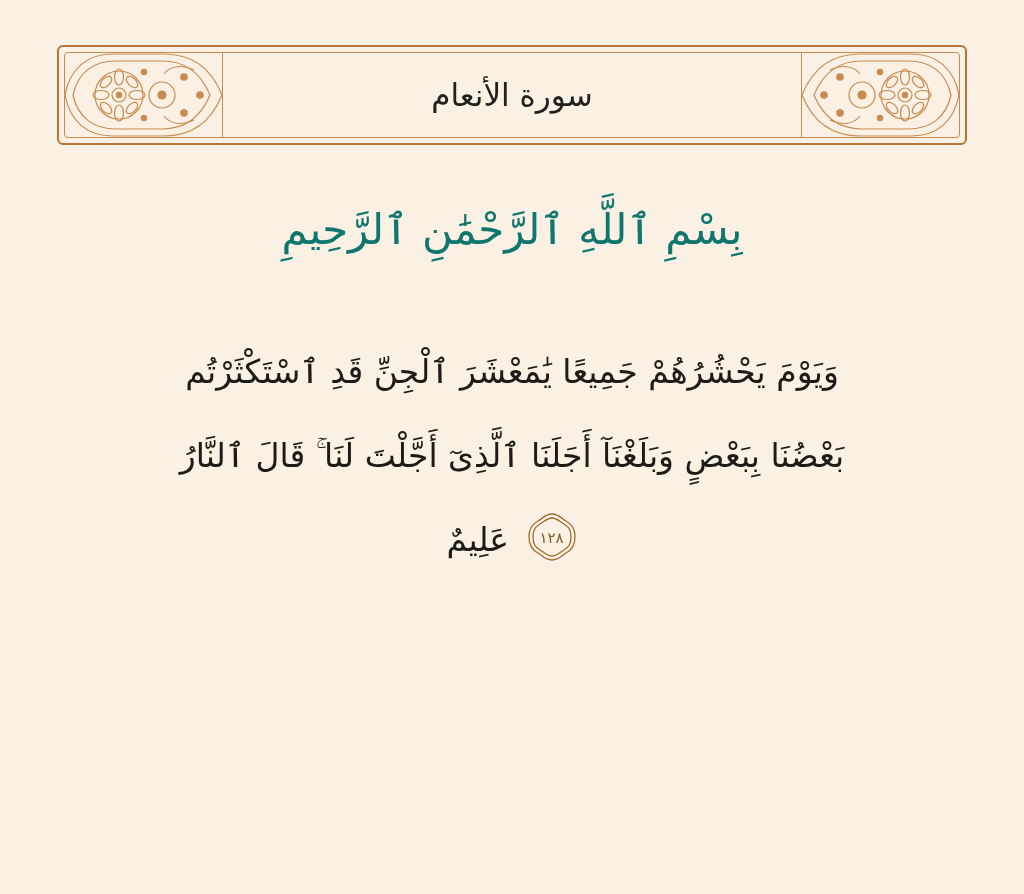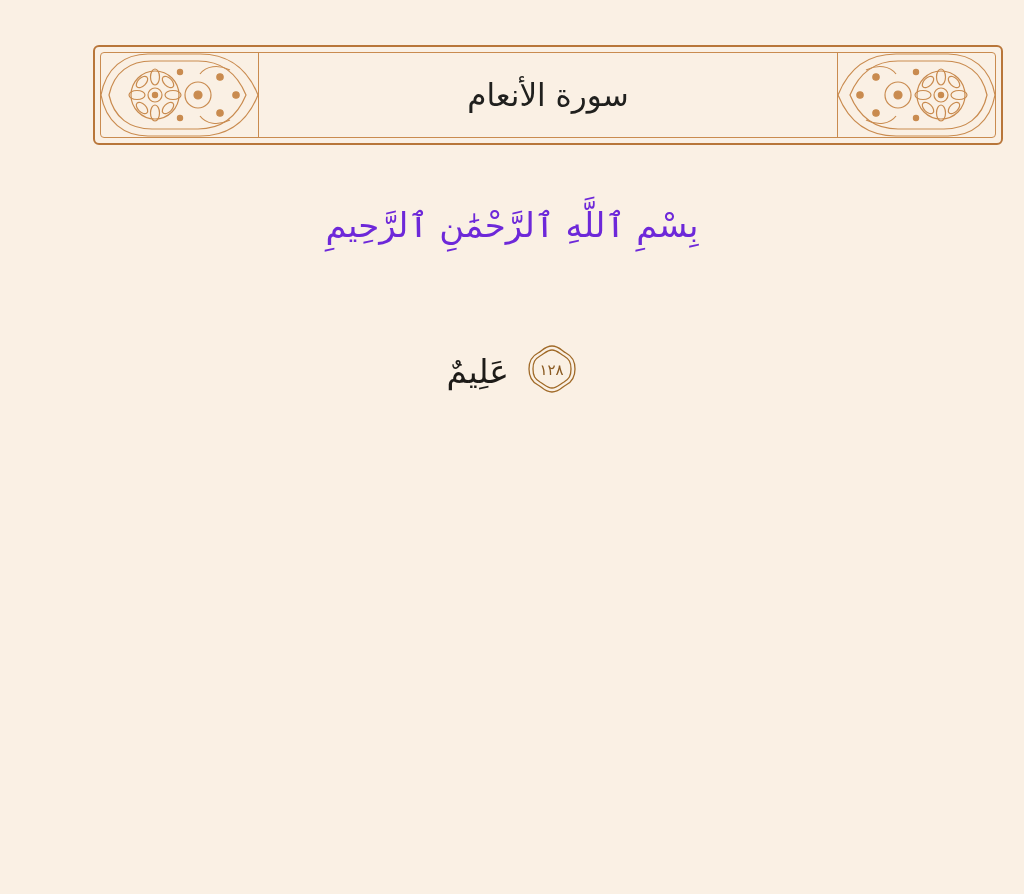--- a/index.html
+++ b/index.html
@@ -15,21 +15,20 @@
     position: relative;
   }
 
   
   .banner-wrap {
     position: absolute;
     top: 45px;
     left: 57px;
     width: 910px;
     height: 100px;
-    margin-left: 36px;
   }
   .banner-outer {
     position: absolute;
     inset: 0;
     border: 2px solid #b8763a;
     border-radius: 6px;
     box-sizing: border-box;
   }
   .banner-inner {
     position: absolute;
@@ -74,22 +73,22 @@
   .orn.left  { left: 7px; }
   .orn svg { display: block; width: 100%; height: 100%; }
 
   
   .basmala {
     position: absolute;
     top: 205px;
     left: 0;
     width: 100%;
     text-align: center;
-    color: #6d28d9;
-    font-size: 34px;
+    color: #0f766e;
+    font-size: 42px;
     font-family: "DejaVu Sans", sans-serif;
     direction: rtl;
   }
 
   
   .ayah-block {
     position: absolute;
     top: 330px;
     left: 80px;
     width: 864px;
@@ -207,20 +206,22 @@
       </g>
     </svg>
   </div>
 
   <div class="surah-title">سورة الأنعام</div>
 </div>
 
 <div class="basmala">بِسْمِ ٱللَّهِ ٱلرَّحْمَٰنِ ٱلرَّحِيمِ</div>
 
 <div class="ayah-block">
+  <span class="ayah-line">وَيَوْمَ يَحْشُرُهُمْ جَمِيعًا يَٰمَعْشَرَ ٱلْجِنِّ قَدِ ٱسْتَكْثَرْتُم</span>
+  <span class="ayah-line">بَعْضُنَا بِبَعْضٍ وَبَلَغْنَآ أَجَلَنَا ٱلَّذِىٓ أَجَّلْتَ لَنَا ۚ قَالَ ٱلنَّارُ</span>
   <span class="ayah-line last">
     <span class="ayah-marker">
       <svg viewBox="0 0 52 52">
         <g fill="none" stroke="#a06a28" stroke-width="1.3">
           <path d="M26,3 C33,3 36,8 40,10 C46,13 49,18 49,26 C49,34 46,39 40,42 C36,44 33,49 26,49 C19,49 16,44 12,42 C6,39 3,34 3,26 C3,18 6,13 12,10 C16,8 19,3 26,3 Z"></path>
           <path d="M26,7 C31,7 34,11 38,13 C43,16 45,19 45,26 C45,33 43,36 38,39 C34,41 31,45 26,45 C21,45 18,41 14,39 C9,36 7,33 7,26 C7,19 9,16 14,13 C18,11 21,7 26,7 Z"></path>
         </g>
       </svg>
       <span class="num">١٢٨</span>
     </span>

